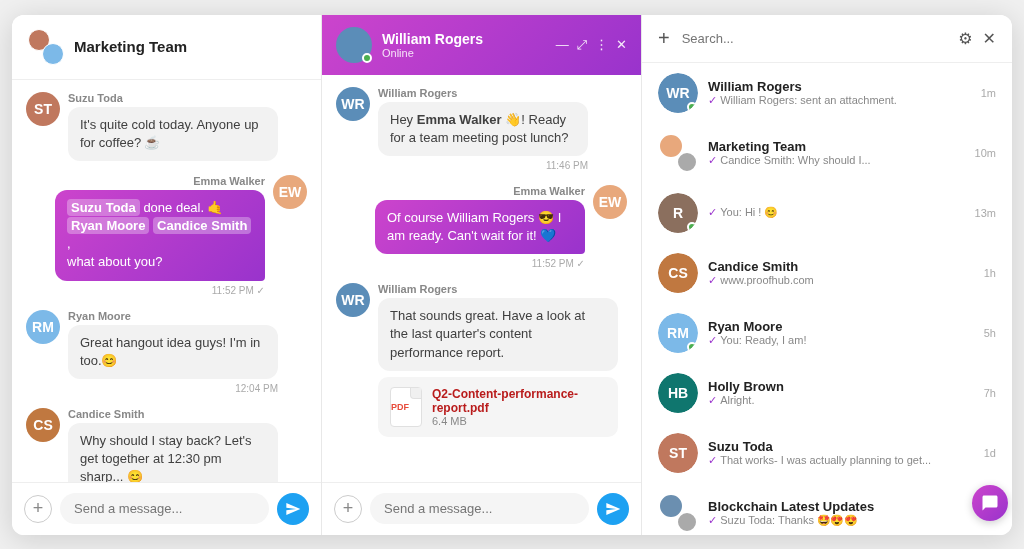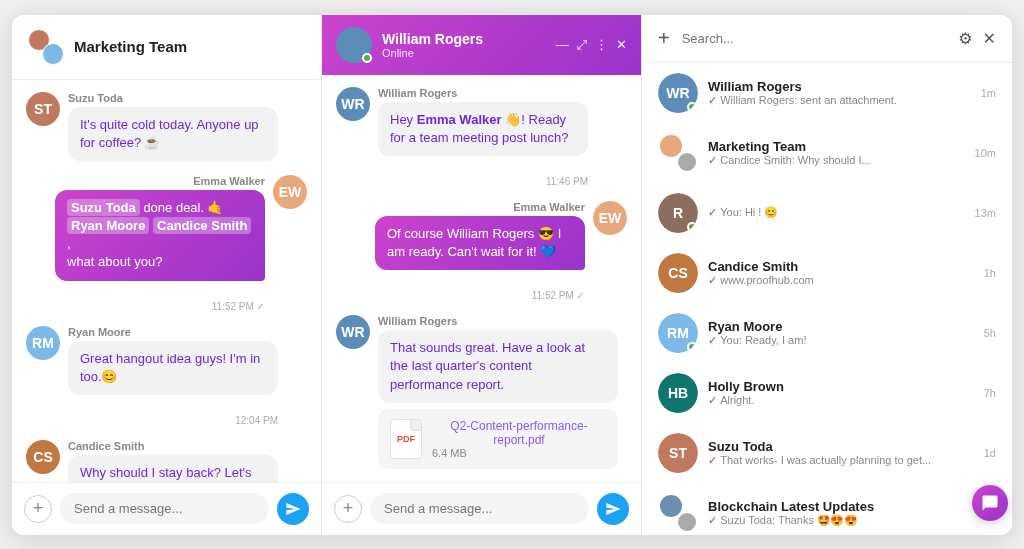--- a/index.html
+++ b/index.html
@@ -92,32 +92,32 @@
       font-size: 11px;
       font-weight: 600;
       color: #888;
       margin-bottom: 3px;
     }
     .msg-bubble {
       background: #f2f2f2;
       border-radius: 12px;
       padding: 9px 12px;
       font-size: 13px;
-      color: #6d28d9;
+      color: #404040;
       line-height: 1.4;
     }
     .msg-bubble.sent-bubble {
       background: linear-gradient(135deg, #cc44cc, #9933cc);
       color: #fff;
       border-radius: 12px 12px 4px 12px;
     }
     .msg-time {
       font-size: 10px;
       color: #aaa;
-      margin-top: 20px;
+      margin-top: 4px;
       text-align: right;
     }
     .msg-time.sent-time {
       text-align: right;
     }
     .checkmark {
       color: #aaa;
       font-size: 10px;
     }
     .chat-input-bar {
@@ -236,21 +236,20 @@
       margin-top: 6px;
     }
     .file-icon {
       width: 32px;
       height: 40px;
       background: #fff;
       border: 1.5px solid #e0e0e0;
       border-radius: 4px;
       display: flex;
       align-items: center;
-      justify-content: center;
       position: relative;
       flex-shrink: 0;
     }
     .file-icon::before {
       content: '';
       position: absolute;
       top: 0;
       right: 0;
       width: 10px;
       height: 10px;
@@ -259,23 +258,22 @@
       border-left: 1.5px solid #e0e0e0;
       border-bottom: 1.5px solid #e0e0e0;
     }
     .pdf-symbol {
       font-size: 9px;
       font-weight: 700;
       color: #e74c3c;
     }
     .file-info-name {
       font-size: 12px;
-      font-weight: 400;
-      color: #8b5cf6;
-      text-align: center;
+      font-weight: 700;
+      color: #b91c1c;
     }
     .file-info-size {
       font-size: 11px;
       color: #888;
     }
 
     
     .panel-right {
       width: 370px;
       background: #fff;

